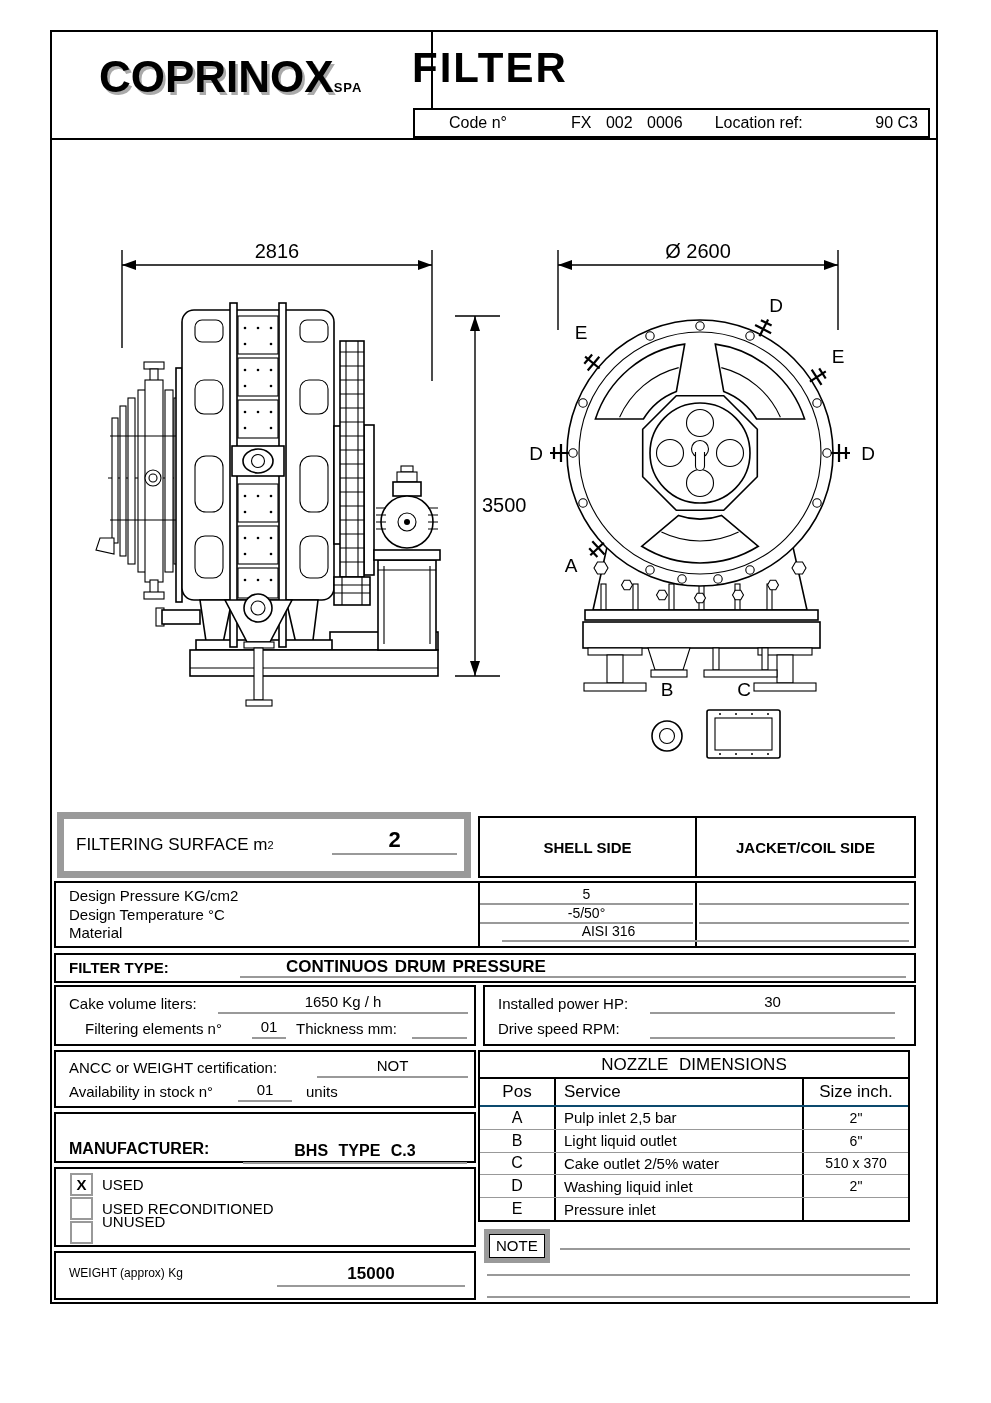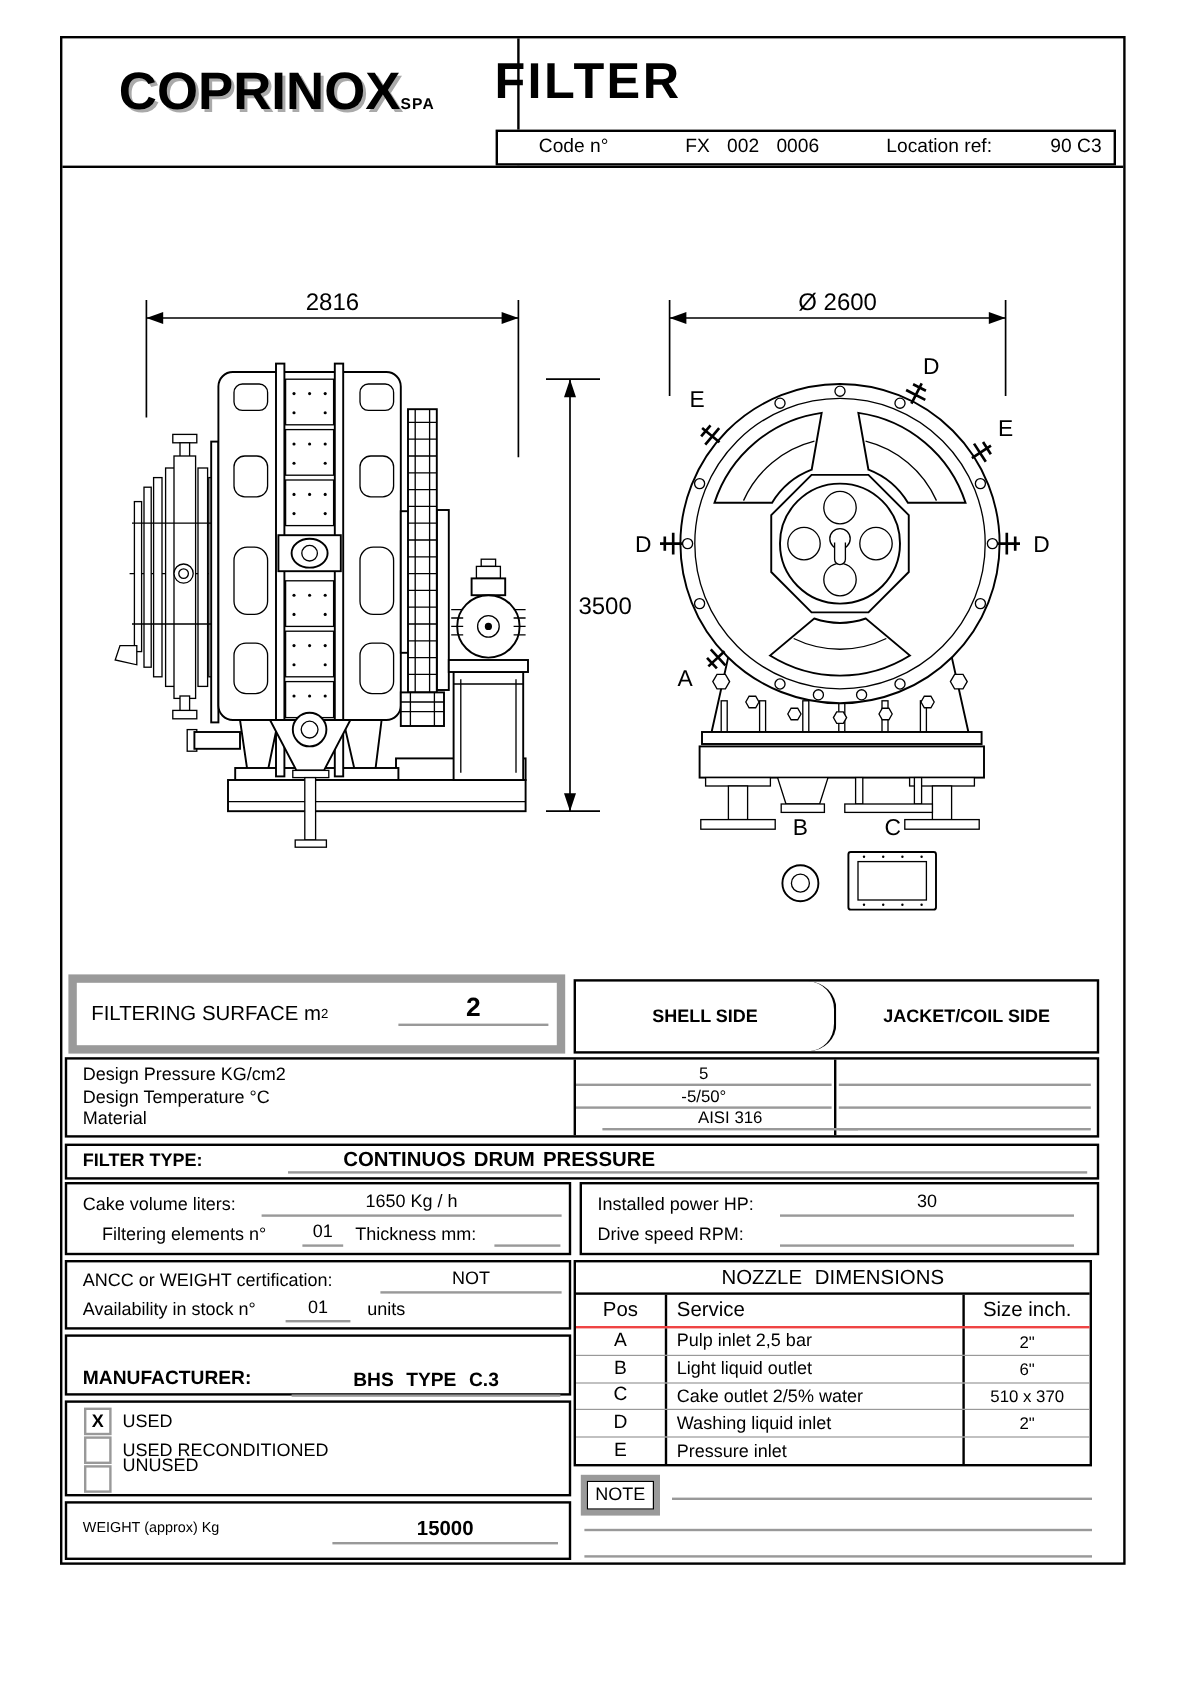--- a/index.html
+++ b/index.html
@@ -51,21 +51,21 @@
   <div class="outer">
 
     <div class="logo-cell">
       <div class="logo"><span>COPRINOX</span><span class="spa">SPA</span></div>
     </div>
     <div class="title">FILTER</div>
     <div class="hline" style="left:0;top:106px;width:884px;"></div>
     <div class="codebar">
       <span style="margin-left:34px;">Code n°</span>
       <span style="margin-left:64px;word-spacing:10px;">FX 002 0006</span>
-      <span style="margin-left:56px;">Location ref:</span>
+      <span style="margin-left:32px;">Location ref:</span>
       <span style="margin-left:auto;margin-right:10px;">90 C3</span>
     </div>
 
     <svg class="abs" style="left:0;top:108px;" width="884" height="672" viewBox="0 0 884 672">
 
       <g>
         <path class="dim" d="M70,110V208 M380,110V241 M70,125H380"></path>
         <polygon points="70,125 84,120 84,130"></polygon>
           <polygon points="380,125 366,120 366,130"></polygon>
         <text x="225" y="118" font-size="20" text-anchor="middle">2816</text>
@@ -295,21 +295,21 @@
         </g>
       </g>
     </svg>
 
     <div class="grayframe">
       <span style="margin-left:12px;font-size:17px;">FILTERING SURFACE m</span>
         <sup style="font-size:11px;">2</sup>
       <div class="abs" style="left:268px;top:8px;width:125px;border-bottom:2px solid #999;text-align:center;font-weight:bold;font-size:22px;">2</div>
     </div>
     <div class="box" style="left:426px;top:784px;width:434px;height:58px;display:flex;">
-      <div style="flex:0 0 215px;border-right:2px solid #000;display:flex;align-items:center;justify-content:center;font-weight:bold;font-size:15px;border-radius:23px;">SHELL SIDE</div>
+      <div style="flex:0 0 215px;border-right:2px solid #000;display:flex;align-items:center;justify-content:center;font-weight:bold;font-size:15px;">SHELL SIDE</div>
       <div style="flex:1;display:flex;align-items:center;justify-content:center;font-weight:bold;font-size:15px;">JACKET/COIL SIDE</div>
     </div>
 
     <div class="box" style="left:2px;top:849px;width:858px;height:63px;">
       <div class="vline" style="left:422px;top:0;height:63px;"></div>
       <div class="vline" style="left:639px;top:0;height:63px;"></div>
       <div class="abs lbl" style="left:13px;top:4px;">Design Pressure KG/cm2</div>
       <div class="abs lbl" style="left:13px;top:23px;">Design Temperature °C</div>
       <div class="abs lbl" style="left:13px;top:41px;">Material</div>
       <div class="uline" style="left:424px;top:3px;width:213px;font-size:14px;height:17px;">5</div>
@@ -344,21 +344,21 @@
     <div class="box" style="left:2px;top:1018px;width:418px;height:54px;">
       <span class="abs lbl" style="left:13px;top:7px;">ANCC or WEIGHT certification:</span>
       <div class="uline" style="left:261px;top:5px;width:151px;font-size:15px;height:19px;">NOT</div>
       <span class="abs lbl" style="left:13px;top:31px;">Availability in stock n°</span>
       <div class="uline" style="left:182px;top:29px;width:54px;font-size:15px;height:19px;">01</div>
       <span class="abs lbl" style="left:250px;top:31px;">units</span>
     </div>
 
     <div class="box" style="left:426px;top:1018px;width:428px;height:168px;display:flex;flex-direction:column;">
       <div style="height:25px;border-bottom:2px solid #000;display:flex;align-items:center;justify-content:center;font-size:17px;word-spacing:6px;">NOZZLE DIMENSIONS</div>
-      <div style="height:26px;border-bottom:2px solid #ef4444;display:flex;">
+      <div style="height:26px;border-bottom:2px solid #0c4a6e;display:flex;">
         <div class="noz-pos" style="font-size:17px;">Pos</div>
         <div class="noz-svc" style="font-size:17px;align-self:center;">Service</div>
         <div class="noz-size" style="font-size:17px;">Size inch.</div>
       </div>
       <div class="noz-row">
         <div class="noz-pos">A</div>
         <div class="noz-svc">Pulp inlet  2,5 bar</div>
         <div class="noz-size">2"</div>
       </div>
       <div class="noz-row">

